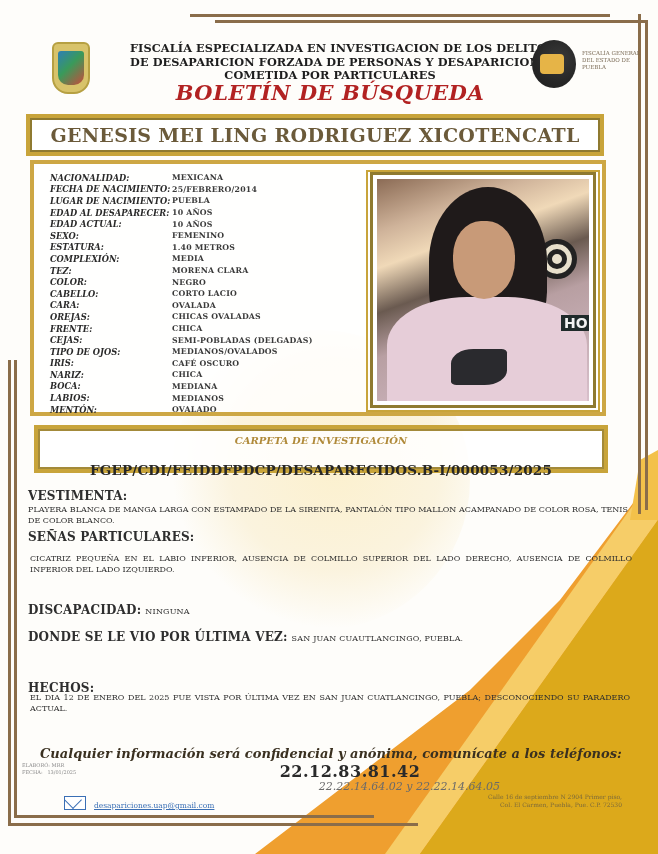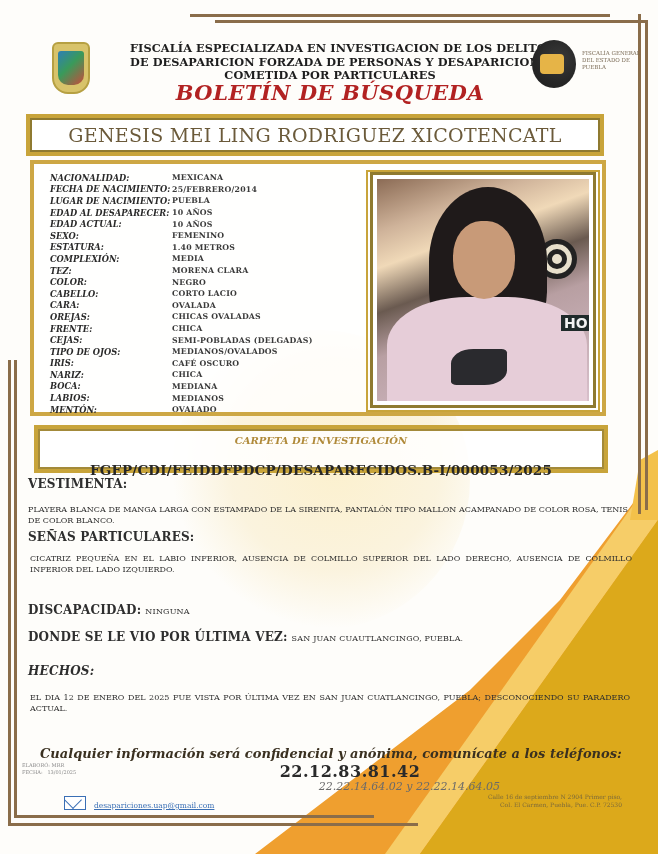--- a/index.html
+++ b/index.html
@@ -87,21 +87,21 @@
     }
 
     
     .name-box {
       position: absolute; left: 26px; top: 114px; width: 578px; height: 42px;
       border: 4px solid #c8a43a; background: #fff;
       box-shadow: inset 0 0 0 2px #8f7a30;
       display: flex; align-items: center; justify-content: center;
     }
     .name-box span {
-      font-size: 19px; font-weight: normal; color: #6b5a3a; letter-spacing: 0.3px;
+      font-size: 19px; font-weight: bold; color: #6b5a3a; letter-spacing: 0.3px;
     }
 
     
     .details-box {
       position: absolute; left: 30px; top: 160px; width: 576px; height: 256px;
       border: 4px solid #cda744; background: rgba(255,255,255,0.82);
     }
     .details-list { position: absolute; left: 16px; top: 8px; width: 300px; }
     .detail-row { display: flex; height: 11.6px; align-items: center; }
     .detail-label {
@@ -352,35 +352,35 @@
         <div class="ho">HO</div>
       </div>
     </div>
   </div>
 
   <div class="carpeta-box">
     <div class="carpeta-title">CARPETA DE INVESTIGACIÓN</div>
     <div class="carpeta-number">FGEP/CDI/FEIDDFPDCP/DESAPARECIDOS.B-I/000053/2025</div>
   </div>
 
-  <div class="section-heading" style="left:28px; top:477px;">VESTIMENTA:</div>
+  <div class="section-heading" style="left:28px; top:489px;">VESTIMENTA:</div>
   <div class="section-text" style="left:28px; top:504px; width:600px;">PLAYERA BLANCA DE MANGA LARGA CON ESTAMPADO DE LA SIRENITA, PANTALÓN TIPO MALLON ACAMPANADO DE COLOR ROSA, TENIS DE COLOR BLANCO.</div>
 
   <div class="section-heading" style="left:28px; top:530px;">SEÑAS PARTICULARES:</div>
   <div class="section-text" style="left:30px; top:553px; width:602px;">CICATRIZ PEQUEÑA EN EL LABIO INFERIOR, AUSENCIA DE COLMILLO SUPERIOR DEL LADO DERECHO, AUSENCIA DE COLMILLO INFERIOR DEL LADO IZQUIERDO.</div>
 
   <div class="section-heading" style="left:28px; top:603px;">
     <span>DISCAPACIDAD:</span><span class="inline-value">NINGUNA</span>
   </div>
 
   <div class="section-heading" style="left:28px; top:630px;">
     <span>DONDE SE LE VIO POR ÚLTIMA VEZ:</span><span class="inline-value">SAN JUAN CUAUTLANCINGO, PUEBLA.</span>
   </div>
 
-  <div class="section-heading" style="left:28px; top:664px;font-style:italic;">HECHOS:</div>
+  <div class="section-heading" style="left:28px; top:681px;">HECHOS:</div>
   <div class="section-text" style="left:30px; top:692px; width:600px;">EL DIA 12 DE ENERO DEL 2025 FUE VISTA POR ÚLTIMA VEZ EN SAN JUAN CUATLANCINGO, PUEBLA; DESCONOCIENDO SU PARADERO ACTUAL.</div>
 
   <div class="footer-line">Cualquier información será confidencial y anónima, comunícate a los teléfonos:</div>
   <div class="phone-main">22.12.83.81.42</div>
   <div class="phone-alt">22.22.14.64.02 y 22.22.14.64.05</div>
 
   <div class="elaboro">
     <div><span>ELABORÓ:</span> <span>MRR</span></div>
     <div><span>FECHA:</span> &nbsp;&nbsp;<span>13/01/2025</span></div>
   </div>

